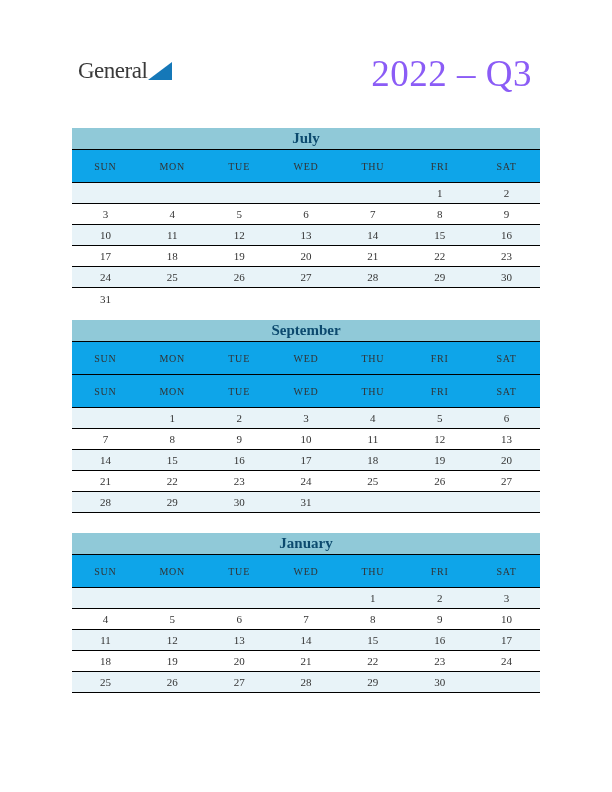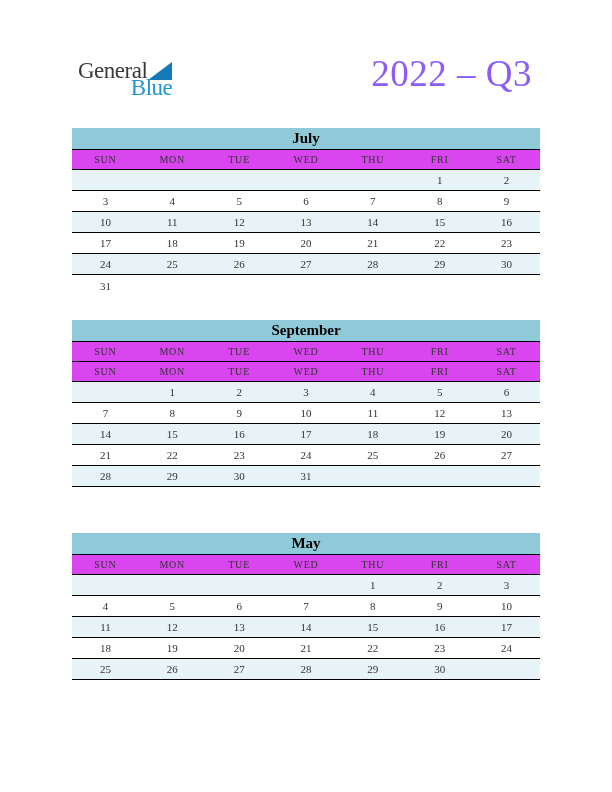--- a/index.html
+++ b/index.html
@@ -51,29 +51,29 @@
   }
   .band {
     height: 22px;
     background: var(--band);
     border-bottom: 1px solid var(--line);
     display: flex;
     align-items: center;
     justify-content: center;
     font-size: 15px;
     font-weight: bold;
-    color: #000000;
+    color: #0c4a6e;
   }
   .dow-row {
-    height: 20px;
+    height: 33px;
     border-bottom: 1px solid var(--line);
     display: grid;
     grid-template-columns: repeat(7, 1fr);
     align-items: center;
-    background: #d946ef;
+    background: #0ea5e9;
   }
   .dow-cell {
     text-align: center;
     font-size: 10px;
     letter-spacing: 0.8px;
     color: var(--day-text);
   }
   .week-row {
     height: 21px;
     display: grid;
@@ -92,23 +92,20 @@
 </style>
 </head>
 <body>
 
 <div class="logo">
   <div class="logo-line1">
     <span class="logo-word1">General</span>
     <svg class="logo-triangle" width="24" height="18" viewBox="0 0 24 18">
       <polygon id="logo-tri-poly" points="0,18 24,18 24,0" fill="#1578b8"></polygon>
     </svg>
-  </div>
-  <div class="logo-line2">
-    <span class="logo-word2">Blue</span>
   </div>
 </div>
 
 <div class="page-title">2022 – Q3</div>
 
 <div id="calendar-area">
     <section class="month" style="top: 128px;">
       <div class="band">
         <span>July</span>
       </div>
@@ -239,21 +236,21 @@
         <span class="day-cell">29</span>
         <span class="day-cell">30</span>
         <span class="day-cell">31</span>
         <span class="day-cell"></span>
         <span class="day-cell"></span>
         <span class="day-cell"></span>
       </div>
     </section>
     <section class="month" style="top: 533px;">
       <div class="band">
-        <span>May</span>
+        <span>January</span>
       </div>
       <div class="dow-row">
         <span class="dow-cell">SUN</span>
         <span class="dow-cell">MON</span>
         <span class="dow-cell">TUE</span>
         <span class="dow-cell">WED</span>
         <span class="dow-cell">THU</span>
         <span class="dow-cell">FRI</span>
         <span class="dow-cell">SAT</span>
       </div>

